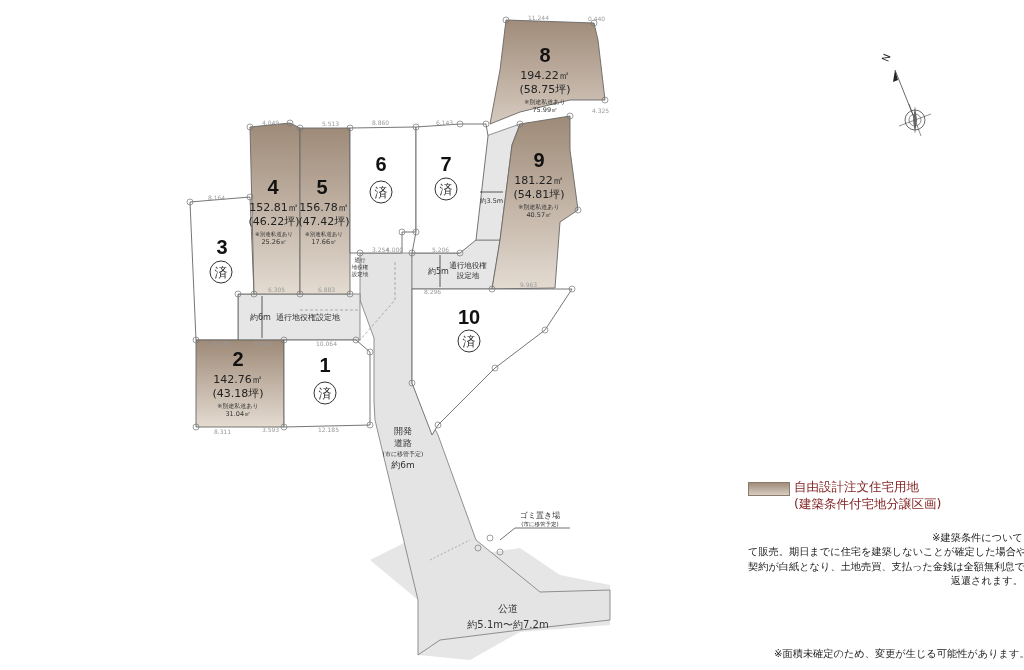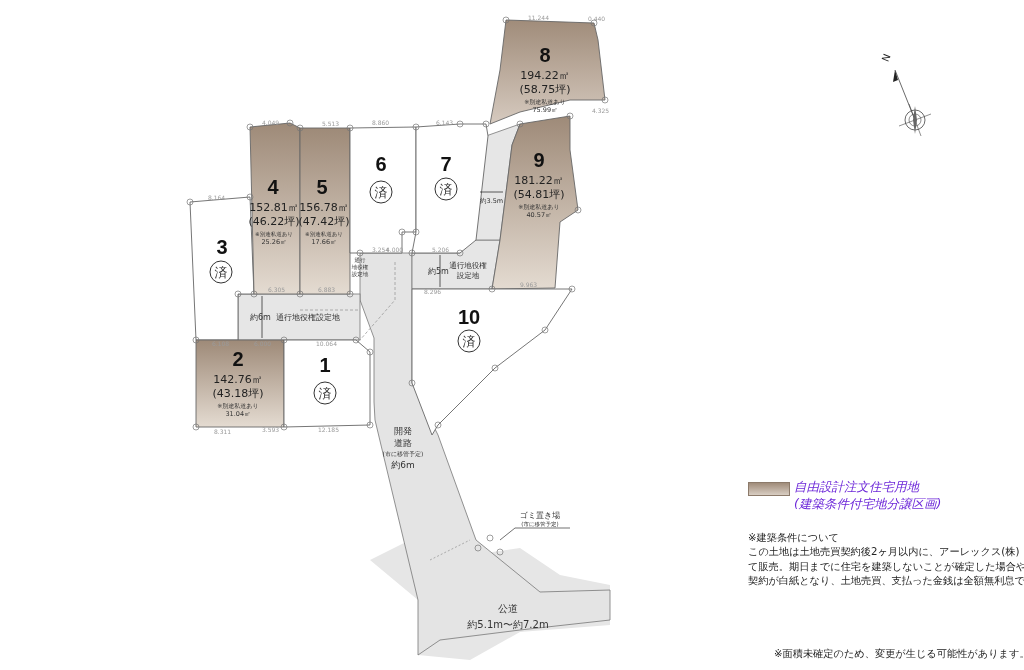--- a/index.html
+++ b/index.html
@@ -7,23 +7,23 @@
          font-family:"DejaVu Sans", "Liberation Sans", sans-serif; color:#222; }
   #siteplan { position:absolute; left:0; top:0; width:1024px; height:670px; }
   .lot-num { font-family:"Liberation Sans", "DejaVu Sans", sans-serif; font-weight:bold; fill:#111; }
   .lot-area { font-family:"DejaVu Sans", sans-serif; fill:#222; }
   .lot-note { font-family:"DejaVu Sans", sans-serif; fill:#333; }
   .dim { font-family:"DejaVu Sans", sans-serif; fill:#9a9a9a; font-size:6px; }
   .lbl { font-family:"DejaVu Sans", sans-serif; fill:#333; }
   .legend { position:absolute; left:748px; top:478px; }
   .legend-swatch { position:absolute; left:0; top:4px; width:40px; height:12px;
                    background:linear-gradient(180deg,#a08c7a,#d8cdc2); border:1px solid #8c7a6a; }
-  .legend-text { position:absolute; left:46px; top:0; font-size:12.5px; line-height:17px; white-space:nowrap; color:#6d28d9;font-style:italic; }
+  .legend-text { position:absolute; left:46px; top:0; font-size:12.5px; line-height:17px; white-space:nowrap; color:#7f1d1d; }
   .notes { position:absolute; left:748px; top:531px; width:275px; font-size:10.2px; line-height:14.4px; color:#222; }
-  .notes div { white-space:nowrap; }
+  .notes div { white-space:nowrap;text-align:right; }
   .footnote { position:absolute; left:774px; top:647px; font-size:10.2px; color:#222; white-space:nowrap; }
 </style>
 </head>
 <body>
 
 <svg id="siteplan" viewBox="0 0 1024 670" xmlns="http://www.w3.org/2000/svg">
   <defs>
     <linearGradient id="lotGrad" x1="0" y1="0" x2="0" y2="1">
       <stop offset="0" stop-color="#9e8a78"></stop>
       <stop offset="1" stop-color="#e4dbd1"></stop>
@@ -245,18 +245,18 @@
 <div class="legend">
   <div class="legend-swatch"></div>
   <div class="legend-text">
     <div>自由設計注文住宅用地</div>
     <div>(建築条件付宅地分譲区画)</div>
   </div>
 </div>
 
 <div class="notes">
   <div>※建築条件について</div>
-  <div>この土地は土地売買契約後2ヶ月以内に、アーレックス(株)</div>
   <div>て販売。期日までに住宅を建築しないことが確定した場合や、</div>
   <div>契約が白紙となり、土地売買、支払った金銭は全額無利息で</div>
+  <div>返還されます。</div>
 </div>
 
 <div class="footnote">※面積未確定のため、変更が生じる可能性があります。</div>
 
 </body></html>

